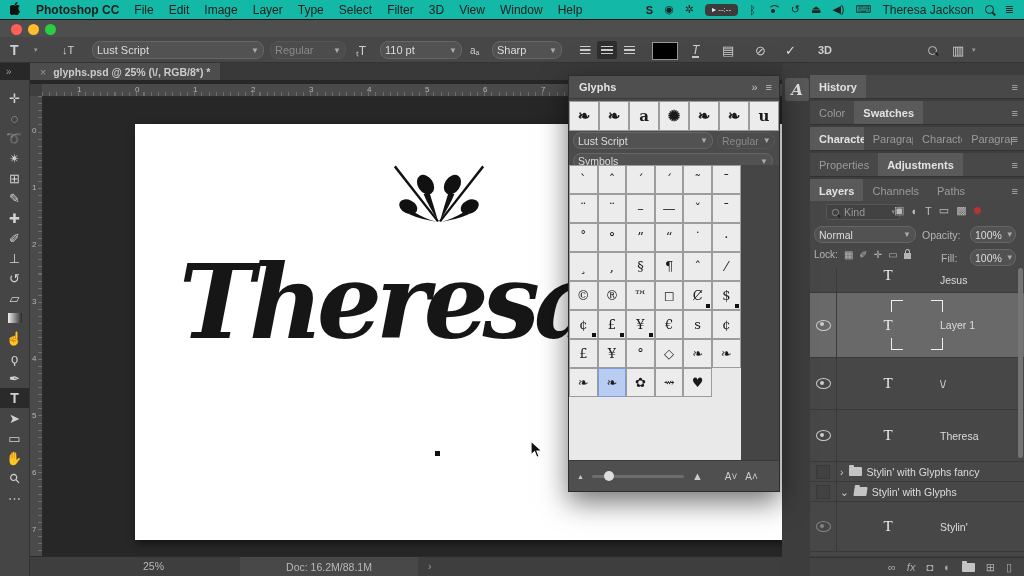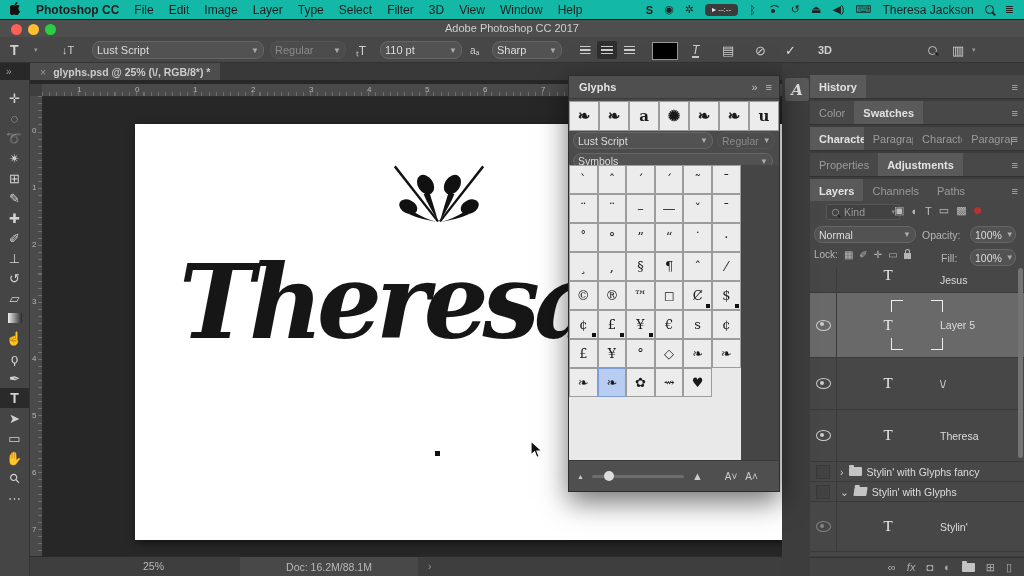--- a/index.html
+++ b/index.html
@@ -188,21 +188,20 @@
         <span style="font-size: 12px;">Theresa Jackson</span>
         <span class="mag"></span>
         <span>≣</span>
       </span>
   </div>
 
   <div id="titlebar">
     <span class="tl" style="left:11px;background:#ff5f57;"></span>
     <span class="tl" style="left:28px;background:#febc2e;"></span>
     <span class="tl" style="left:45px;background:#2ace42;"></span>
-    <span id="win-title">Adobe Photoshop CC 2017</span>
   </div>
 
   <div id="optionsbar">
     <span class="ob obicon" style="left:10px;font-weight:bold;font-size:14px;">T</span>
     <span class="ob obicon" style="left:34px;font-size:7px;color:#999;">▾</span>
     <span class="ob obicon" style="left:62px;font-size:11px;">↓T</span>
     <div class="ob select" style="left:92px;width:172px;">
       <span>Lust Script</span>
         <span class="chev">▼</span>
     </div>
@@ -557,21 +556,21 @@
             <div class="eyecol">
               <span class="eye"></span>
             </div>
             <div class="brk">
               <i class="tlc"></i>
               <i class="trc"></i>
               <i class="blc"></i>
               <i class="brc"></i>
             </div>
             <div class="lthumb">T</div>
-            <div class="lname">Layer 5</div>
+            <div class="lname">Layer 1</div>
           </div>
           <div class="layer" style="height: 51px;">
             <div class="eyecol">
               <span class="eye"></span>
             </div>
             <div class="lthumb">T</div>
             <div class="lname">\/</div>
           </div>
           <div class="layer" style="height: 51px;">
             <div class="eyecol">

